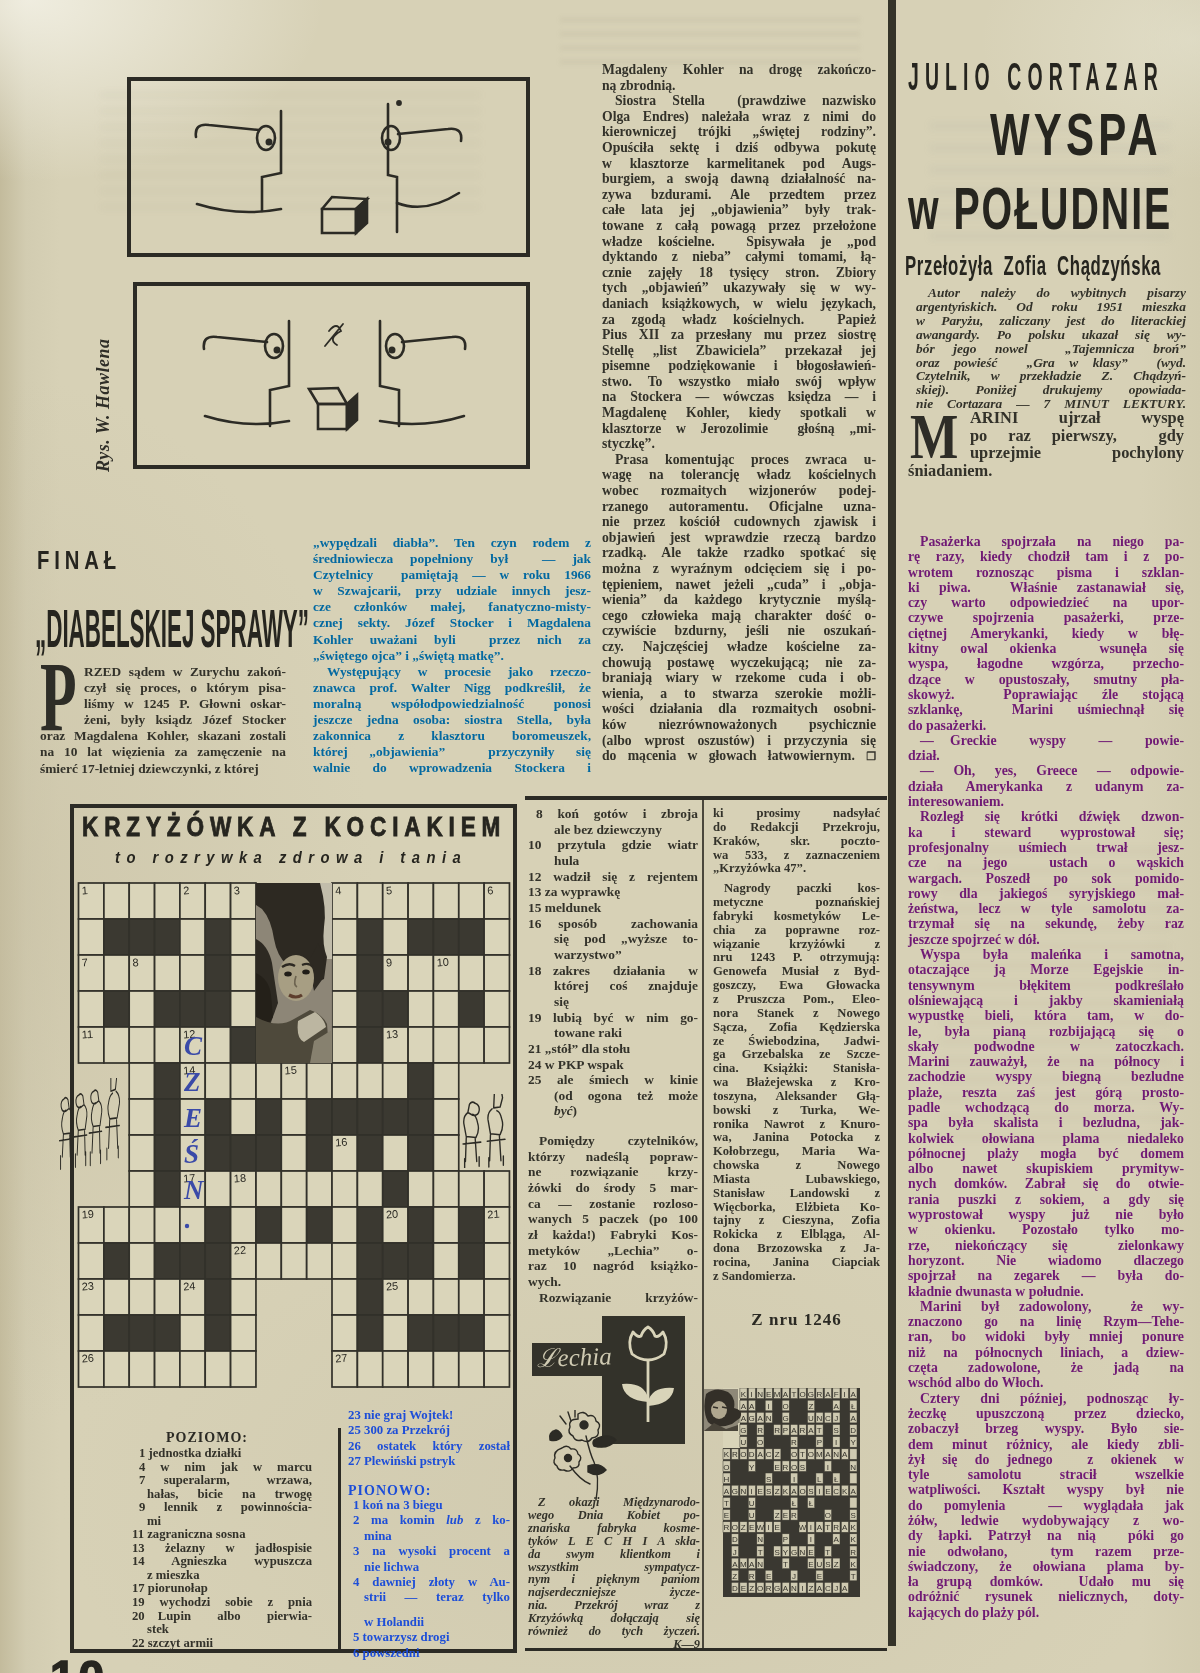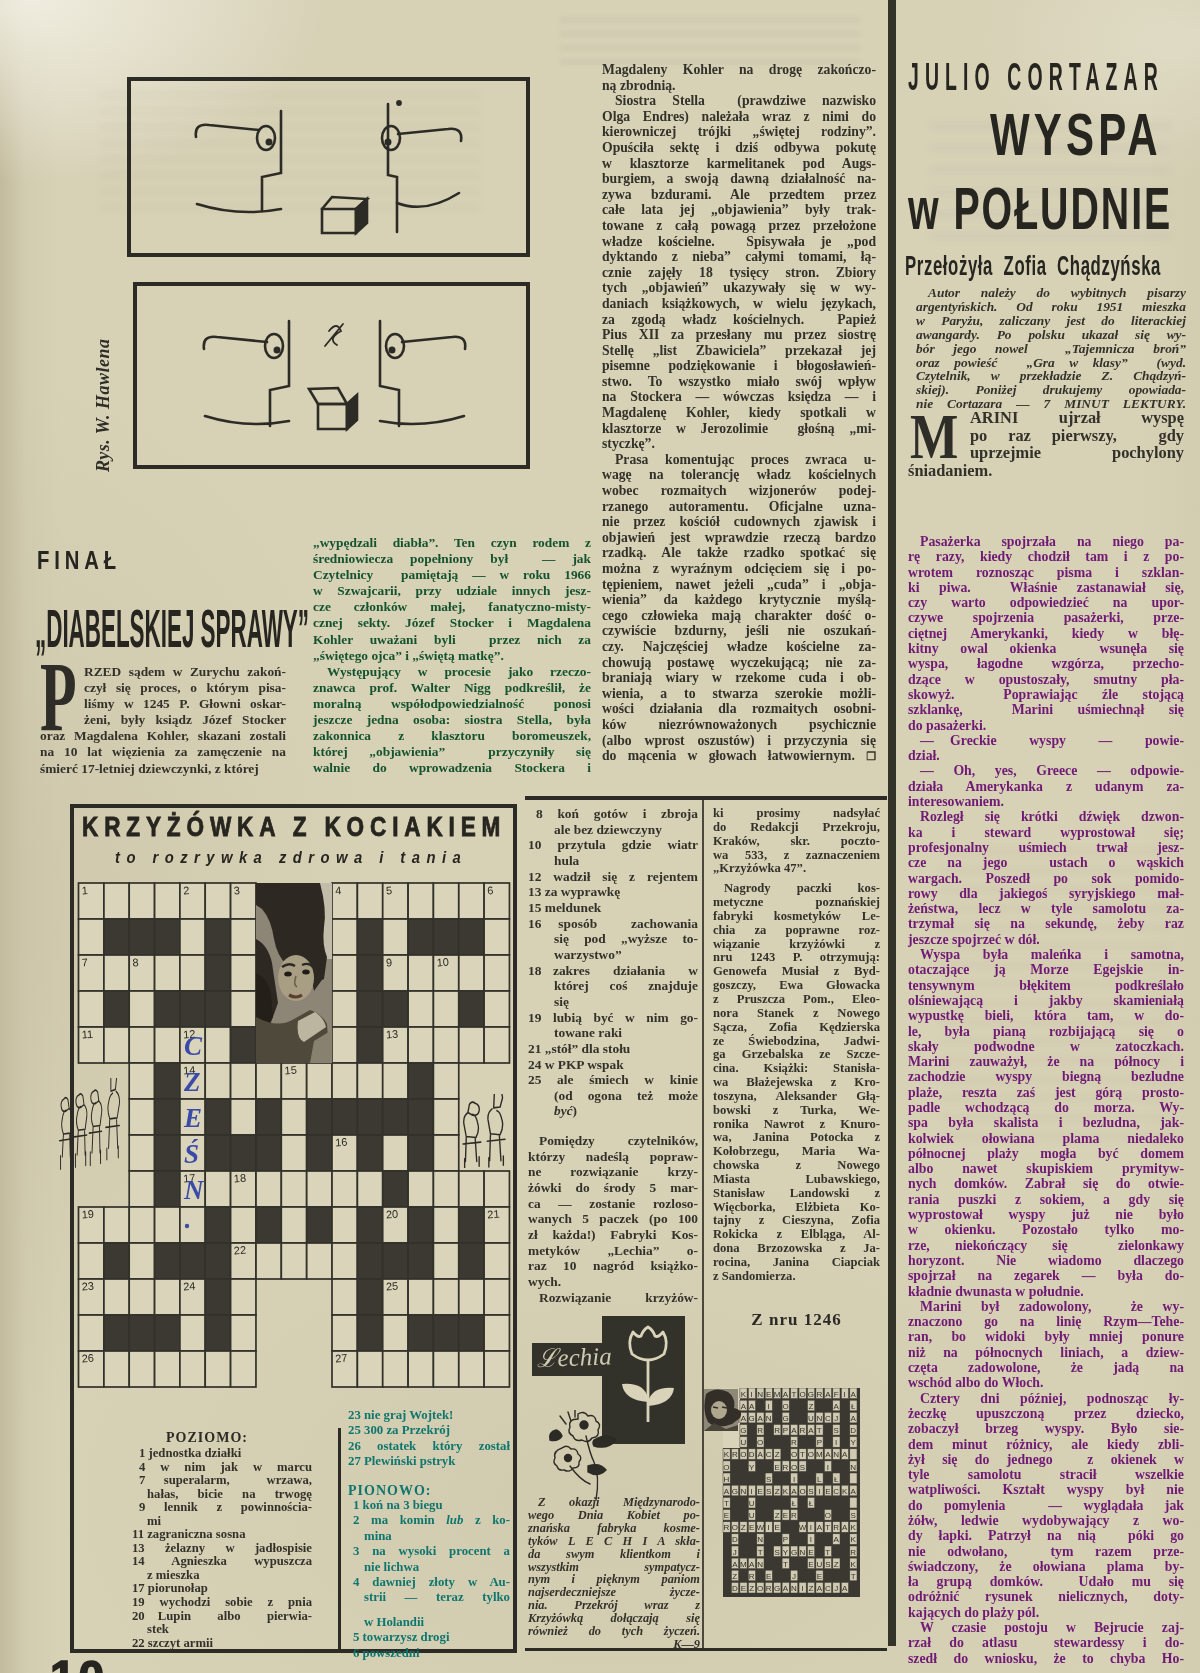--- a/index.html
+++ b/index.html
@@ -84,21 +84,21 @@
 <div class="abs" style="left:35px;top:597px;font-family:'Liberation Sans',sans-serif;font-weight:bold;font-size:54px;color:#26251f;letter-spacing:0px;transform:scaleX(.415);transform-origin:0 0;white-space:nowrap;">„DIABELSKIEJ SPRAWY”</div>
 
 <div class="abs" style="left:40px;top:664px;width:246px;font-size:13.4px;font-weight:bold;color:#33322a;line-height:16.1px;">
 
 <div class="abs" style="left:0;top:-8px;font-size:100px;line-height:82px;font-weight:bold;color:#2e2d27;transform:scaleX(.60);transform-origin:0 0;">P</div>
 <div class="just" style="margin-left:44px;">RZED sądem w Zurychu zakoń-<br>czył się proces, o którym pisa-<br>liśmy w 1245 P. Głowni oskar-<br>żeni, były ksiądz Józef Stocker</div>
 <div class="just">oraz Magdalena Kohler, skazani zostali<br>na 10 lat więzienia za zamęczenie na</div>
 <div class="left">śmierć 17-letniej dziewczynki, z której</div>
 </div>
 
-<div class="abs" style="left:313px;top:535px;width:278px;font-size:13.4px;font-weight:bold;color:#14532d;line-height:16.1px;">
+<div class="abs" style="left:313px;top:535px;width:278px;font-size:13.4px;font-weight:bold;color:#0369a1;line-height:16.1px;">
 <div class="just">„wypędzali diabła”. Ten czyn rodem z<br>średniowiecza popełniony był &nbsp;— jak<br>Czytelnicy &nbsp;pamiętają — w roku 1966<br>w Szwajcarii, przy udziale innych jesz-<br>cze członków małej, fanatyczno-misty-<br>cznej sekty. Józef Stocker i Magdalena<br>Kohler uważani byli &nbsp;przez nich za</div>
 <div class="left">„świętego ojca” i „świętą matkę”.</div>
 <div class="just"><span style="padding-left:14px;">Występujący w procesie jako rzeczo-</span><br>znawca prof. Walter Nigg podkreślił, że<br>moralną współodpowiedzialność ponosi<br>jeszcze jedna osoba: siostra Stella, była<br>zakonnica z klasztoru boromeuszek,<br>której „objawienia” &nbsp;przyczyniły się<br>walnie do wprowadzenia Stockera i</div>
 </div>
 
 <div class="abs" style="left:602px;top:62px;width:274px;font-size:13.7px;font-weight:bold;color:#33322a;line-height:15.6px;">
 <div class="just">Magdaleny Kohler na drogę zakończo-</div>
 <div class="left">ną zbrodnią.</div>
 <div class="just"><span style="padding-left:13px;">Siostra Stella &nbsp;(prawdziwe nazwisko</span><br>Olga Endres) należała wraz z nimi do<br>kierowniczej trójki „świętej rodziny”.<br>Opuściła sektę i dziś odbywa pokutę<br>w klasztorze karmelitanek pod Augs-<br>burgiem, a swoją dawną działalność na-<br>zywa bzdurami. Ale przedtem przez<br>całe lata jej „objawienia” były trak-<br>towane z całą powagą przez przełożone<br>władze kościelne. &nbsp;Spisywała je „pod<br>dyktando z nieba” całymi tomami, łą-<br>cznie zajęły 18 tysięcy stron. Zbiory<br>tych „objawień” ukazywały się w wy-<br>daniach książkowych, w wielu językach,<br>za zgodą władz kościelnych. &nbsp;Papież<br>Pius XII za przesłany mu przez siostrę<br>Stellę „list Zbawiciela” przekazał jej<br>pisemne podziękowanie i błogosławień-<br>stwo. To wszystko miało swój wpływ<br>na Stockera — wówczas księdza — i<br>Magdalenę Kohler, kiedy spotkali w<br>klasztorze w Jerozolimie &nbsp;głośną „mi-</div>
 <div class="left">styczkę”.</div>
@@ -132,21 +132,20 @@
 <div class="just"><span style="padding-left:12px;">— Oh, yes, Greece — odpowie-</span><br>działa Amerykanka z udanym za-</div>
 <div class="left">interesowaniem.</div>
 <div class="just"><span style="padding-left:12px;">Rozległ się krótki dźwięk dzwon-</span><br>ka i steward wyprostował się;<br>profesjonalny uśmiech trwał jesz-<br>cze na jego &nbsp;ustach o wąskich<br>wargach. Poszedł po sok pomido-<br>rowy dla jakiegoś syryjskiego mał-<br>żeństwa, lecz w tyle samolotu za-<br>trzymał się na sekundę, żeby raz</div>
 <div class="left">jeszcze spojrzeć w dół.</div>
 <div class="just"><span style="padding-left:12px;">Wyspa była maleńka i samotna,</span><br>otaczające ją Morze Egejskie in-<br>tensywnym błękitem podkreślało<br>olśniewającą i jakby skamieniałą<br>wypustkę bieli, która tam, w do-<br>le, była pianą rozbijającą się o<br>skały podwodne w zatoczkach.<br>Marini zauważył, że na północy i<br>zachodzie wyspy biegną bezludne<br>plaże, reszta zaś jest górą prosto-<br>padle wchodzącą do morza. Wy-<br>spa była skalista i bezludna, jak-<br>kolwiek ołowiana plama niedaleko<br>północnej plaży mogła być domem<br>albo nawet skupiskiem prymityw-<br>nych domków. Zabrał się do otwie-<br>rania puszki z sokiem, a gdy się<br>wyprostował wyspy już nie było<br>w okienku. Pozostało tylko mo-<br>rze, niekończący się &nbsp;zielonkawy<br>horyzont. Nie wiadomo dlaczego<br>spojrzał na zegarek — była do-</div>
 <div class="left">kładnie dwunasta w południe.</div>
 <div class="just"><span style="padding-left:12px;">Marini był zadowolony, &nbsp;że wy-</span><br>znaczono go na linię Rzym—Tehe-<br>ran, bo widoki były mniej ponure<br>niż na północnych liniach, a dziew-<br>częta zadowolone, że jadą na</div>
 <div class="left">wschód albo do Włoch.</div>
 <div class="just"><span style="padding-left:12px;">Cztery dni później, podnosząc ły-</span><br>żeczkę upuszczoną przez dziecko,<br>zobaczył brzeg wyspy. Było sie-<br>dem minut różnicy, ale kiedy zbli-<br>żył się do jednego &nbsp;z okienek w<br>tyle samolotu stracił wszelkie<br>watpliwości. Kształt wyspy był nie<br>do pomylenia &nbsp;— wyglądała jak<br>żółw, ledwie wydobywający z wo-<br>dy łapki. Patrzył na nią &nbsp;póki go<br>nie odwołano, &nbsp;tym razem prze-<br>świadczony, że ołowiana plama by-<br>ła grupą domków. &nbsp;Udało mu się<br>odróżnić rysunek nielicznych, doty-</div>
 <div class="left">kających do plaży pól.</div>
-<div class="just"><span style="padding-left:12px;">W czasie postoju w Bejrucie zaj-</span><br>rzał do atlasu &nbsp;stewardessy i do-<br>szedł do wniosku, że to chyba Ho-</div>
 </div>
 
 <div class="abs" style="left:70px;top:804px;width:447px;height:849px;border:4px solid #2c2b25;box-sizing:border-box;"></div>
 
 <div class="abs" style="left:82px;top:812px;font-family:'Liberation Sans',sans-serif;font-weight:bold;font-size:27px;color:#26251f;letter-spacing:7px;transform:scaleX(.836);transform-origin:0 0;white-space:nowrap;-webkit-text-stroke:0.8px #26251f;">KRZYŻÓWKA Z KOCIAKIEM</div>
 
 <div class="abs" style="left:115px;top:849px;font-family:'Liberation Sans',sans-serif;font-weight:bold;font-style:italic;font-size:16px;color:#26251f;letter-spacing:7px;transform:scaleX(.924);transform-origin:0 0;white-space:nowrap;">to rozrywka zdrowa i tania</div>
 
 <div class="abs" style="left:70px;top:804px;width:447px;height:849px;">
 <svg width="447" height="849" viewBox="0 0 447 849" style="display:block">
@@ -452,21 +451,21 @@
 <div class="just">13 żelazny w jadłospisie</div>
 <div class="just">14 Agnieszka wypuszcza</div>
 <div class="left" style="padding-left:15px;">z mieszka</div>
 <div class="left">17 piorunołap</div>
 <div class="just">19 wychodzi sobie z pnia</div>
 <div class="just">20 Lupin &nbsp;albo &nbsp;pierwia-</div>
 <div class="left" style="padding-left:15px;">stek</div>
 <div class="left">22 szczyt armii</div>
 </div>
 
-<div class="abs" style="left:348px;top:1408px;width:162px;font-size:12.8px;font-weight:bold;color:#0f766e;line-height:15.4px;font-family:'Liberation Serif',serif;">
+<div class="abs" style="left:348px;top:1408px;width:162px;font-size:12.8px;font-weight:bold;color:#1d4ed8;line-height:15.4px;font-family:'Liberation Serif',serif;">
 <div class="left">23 nie graj Wojtek!</div>
 <div class="left">25 300 za Przekrój</div>
 <div class="just">26 ostatek który został</div>
 <div class="left">27 Plewiński pstryk</div>
 <div class="left" style="height:13px;"></div>
 <div class="left" style="font-size:14px;letter-spacing:1px;">PIONOWO:</div>
 <div class="left" style="padding-left:5px;">1 koń na 3 biegu</div>
 <div class="just" style="padding-left:5px;">2 ma komin <i>lub</i> z ko-</div>
 <div class="left" style="padding-left:16px;">mina</div>
 <div class="just" style="padding-left:5px;">3 na wysoki procent a</div>

